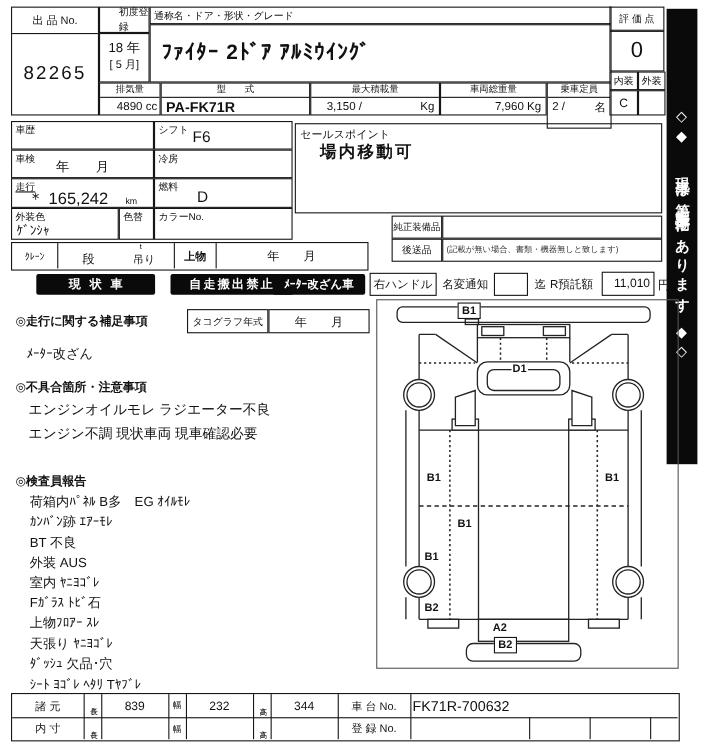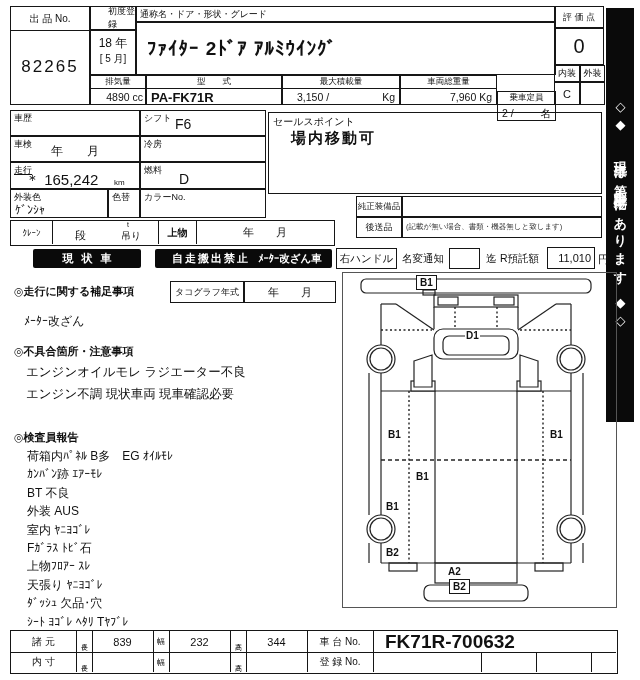--- a/index.html
+++ b/index.html
@@ -61,21 +61,21 @@
     <div class="c" style="height:12px;border-bottom:1px solid #161616;font-size:8.5px;">最大積載量</div>
     <div style="display:flex;justify-content:space-between;font-size:10.5px;padding:2px 4px 0 14px;">
       <span>3,150 /</span>
       <span>Kg</span>
     </div>
   </div>
   <div class="abs b" style="left:400px;top:75px;width:97px;height:30px;">
     <div class="c" style="height:12px;border-bottom:1px solid #161616;font-size:8.5px;">車両総重量</div>
     <div style="font-size:10.5px;text-align:right;padding:2px 4px 0 0;">7,960 Kg</div>
   </div>
-  <div class="abs b" style="left:497px;top:91px;width:59px;height:30px;">
+  <div class="abs b" style="left:497px;top:75px;width:59px;height:42px;">
     <div class="c" style="height:12px;border-bottom:1px solid #161616;font-size:8.5px;">乗車定員</div>
     <div style="display:flex;justify-content:space-between;font-size:10.5px;padding:2px 4px 0 4px;">
       <span>2 /</span>
       <span>名</span>
     </div>
   </div>
 
   <div class="abs b1 c" style="left:554px;top:65px;width:26px;height:17px;font-size:9px;">内装</div>
   <div class="abs b1 c" style="left:580px;top:65px;width:25px;height:17px;font-size:9px;">外装</div>
   <div class="abs b1 c" style="left:554px;top:82px;width:26px;height:23px;font-size:11px;">C</div>
@@ -267,21 +267,21 @@
     <div class="abs vline" style="left:580px;top:21px;height:20px;"></div>
 
     <div class="abs c" style="left:0;top:0;width:65px;height:21px;font-size:10px;">諸 元</div>
     <div class="abs c vlab" style="left:65px;top:2px;width:16px;height:18px;">長さ</div>
     <div class="abs c" style="left:81px;top:0;width:61px;height:21px;font-size:11px;">839</div>
     <div class="abs c" style="left:142px;top:0;width:16px;height:21px;font-size:8px;">幅</div>
     <div class="abs c" style="left:158px;top:0;width:61px;height:21px;font-size:11px;">232</div>
     <div class="abs c vlab" style="left:219px;top:2px;width:16px;height:18px;">高さ</div>
     <div class="abs c" style="left:235px;top:0;width:61px;height:21px;font-size:11px;">344</div>
     <div class="abs c" style="left:296px;top:0;width:66px;height:21px;font-size:10px;">車 台 No.</div>
-    <div class="abs" style="left:362px;top:0;width:240px;height:21px;display:flex;align-items:center;padding-left:12px;font-size:19px;font-weight:bold;">FK71R-700632</div>
+    <div class="abs" style="left:362px;top:0;width:240px;height:21px;display:flex;align-items:center;padding-left:2px;font-size:13px;font-weight:normal;">FK71R-700632</div>
 
     <div class="abs c" style="left:0;top:21px;width:65px;height:20px;font-size:10px;">内 寸</div>
     <div class="abs c vlab" style="left:65px;top:23px;width:16px;height:17px;">長さ</div>
     <div class="abs c" style="left:142px;top:21px;width:16px;height:20px;font-size:8px;">幅</div>
     <div class="abs c vlab" style="left:219px;top:23px;width:16px;height:17px;">高さ</div>
     <div class="abs c" style="left:296px;top:21px;width:66px;height:20px;font-size:10px;">登 録 No.</div>
   </div>
 
 </div>
 

